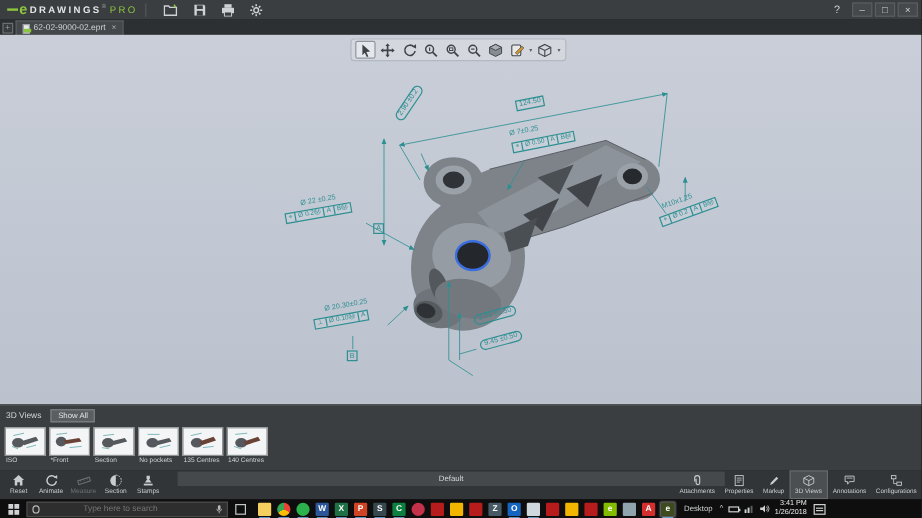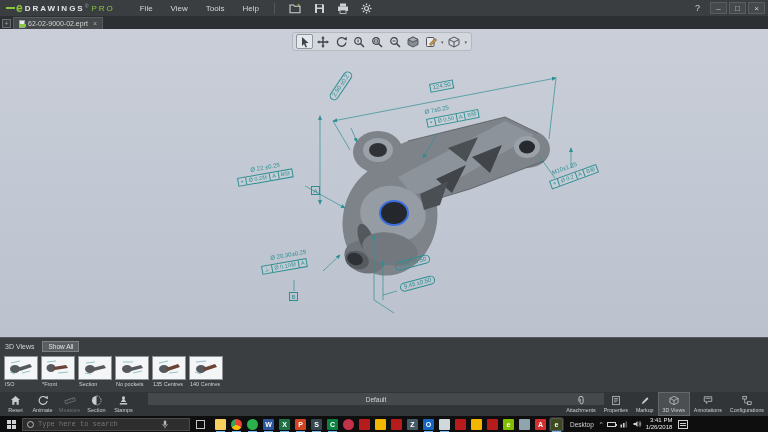--- a/index.html
+++ b/index.html
@@ -74,21 +74,21 @@
   .bb-rbtn .lbl { font-size:5.3px; color:#cbcdce; }
   .bb-rbtn.active { background:#4b4f52; border:1px solid #66696c; }
 
   
   .taskbar { position:absolute; left:0; top:416px; width:768px; height:16px; background:#0e0e0e; display:flex; align-items:center; }
   .start { width:22px; height:16px; display:flex; align-items:center; justify-content:center; }
   .win-logo { display:grid; grid-template-columns:4px 4px; grid-template-rows:4px 4px; gap:1px; }
   .win-logo div { background:#cfd2d4; }
   .searchbox { width:168px; height:13px; background:#2e2e2e; border:1px solid #4a4a4a; display:flex; align-items:center; gap:4px; padding:0 4px; }
   .cortana { width:7px; height:7px; border:1.2px solid #b9bcbe; border-radius:50%; }
-  .searchbox input { background:transparent; border:none; outline:none; color:#9d9fa1; font-size:7px; width:120px; font-family:Liberation Mono, monospace; }
+  .searchbox input { background:transparent; border:none; outline:none; color:#9d9fa1; font-size:7px; width:120px; font-family:Liberation Sans, sans-serif;margin-left:32px; }
   .taskview { width:9px; height:9px; border:1px solid #c3c6c8; margin:0 6px; }
   .apps { display:flex; align-items:center; gap:5px; margin-left:4px; }
   .app-ic { width:11px; height:11px; border-radius:1px; display:flex; align-items:center; justify-content:center; font-size:7px; font-weight:bold; color:#fff; position:relative; }
   .app-ic.open::after { content:""; position:absolute; left:1px; right:1px; bottom:-2.5px; height:1.5px; background:#76b9ed; }
   .app-ic.boxed { outline:1px solid #5a5a5a; background-clip:padding-box; box-shadow:0 0 0 2px #2f2f2f; }
   .desk-label { font-size:6.5px; color:#cfd1d2; margin-left:8px; white-space:nowrap; }
   .tray { display:flex; align-items:center; gap:4px; margin-left:6px; }
   .chev { color:#cfd1d2; font-size:6px; }
   .batt { width:9px; height:5px; border:1px solid #cfd1d2; position:relative; }
   .batt::after { content:""; position:absolute; right:-2px; top:1px; width:1.5px; height:2px; background:#cfd1d2; }
@@ -101,26 +101,20 @@
 
 <div class="app">
 
   <div class="titlebar">
     <div class="logo">
       <div class="logo-dash"></div>
       <span class="logo-e">e</span>
       <span class="logo-text">DRAWINGS</span>
       <span class="logo-mark">®</span>
       <span class="logo-pro">PRO</span>
-    </div>
-    <div class="menubar">
-      <span class="menu-item">File</span>
-      <span class="menu-item">View</span>
-      <span class="menu-item">Tools</span>
-      <span class="menu-item">Help</span>
     </div>
     <div class="tb-sep"></div>
     <div class="main-tools">
       <span>
           <svg width="13" height="11" viewBox="0 0 13 11">
             <path d="M1,2 h3.5 l1,1.2 H11 v6.5 H1 Z" fill="none" stroke="#cfd2d4" stroke-width="1.1"></path>
             <path d="M9,1 l1.5,2" stroke="#8CC63E" stroke-width="1.2"></path>
           </svg>
         </span>
       <span>

